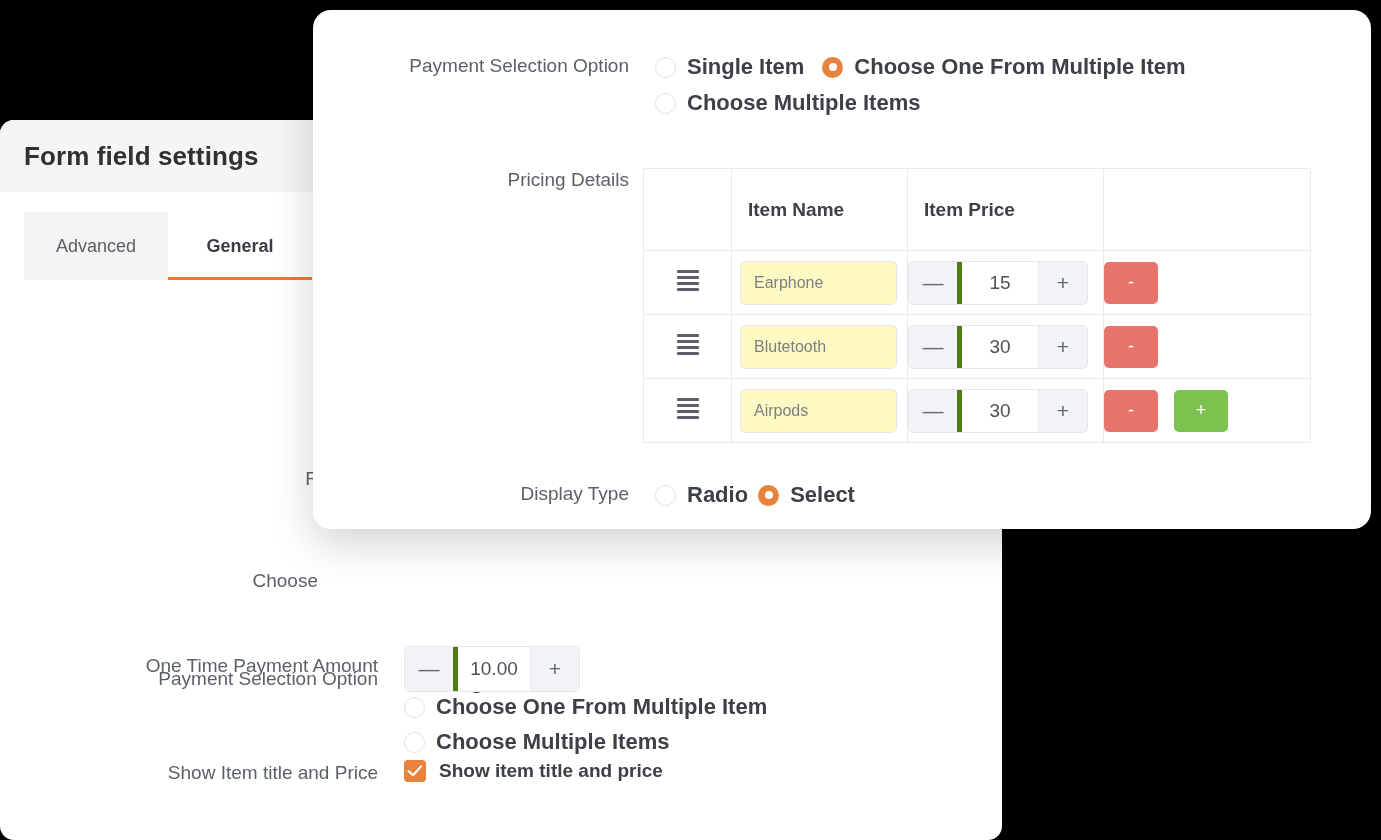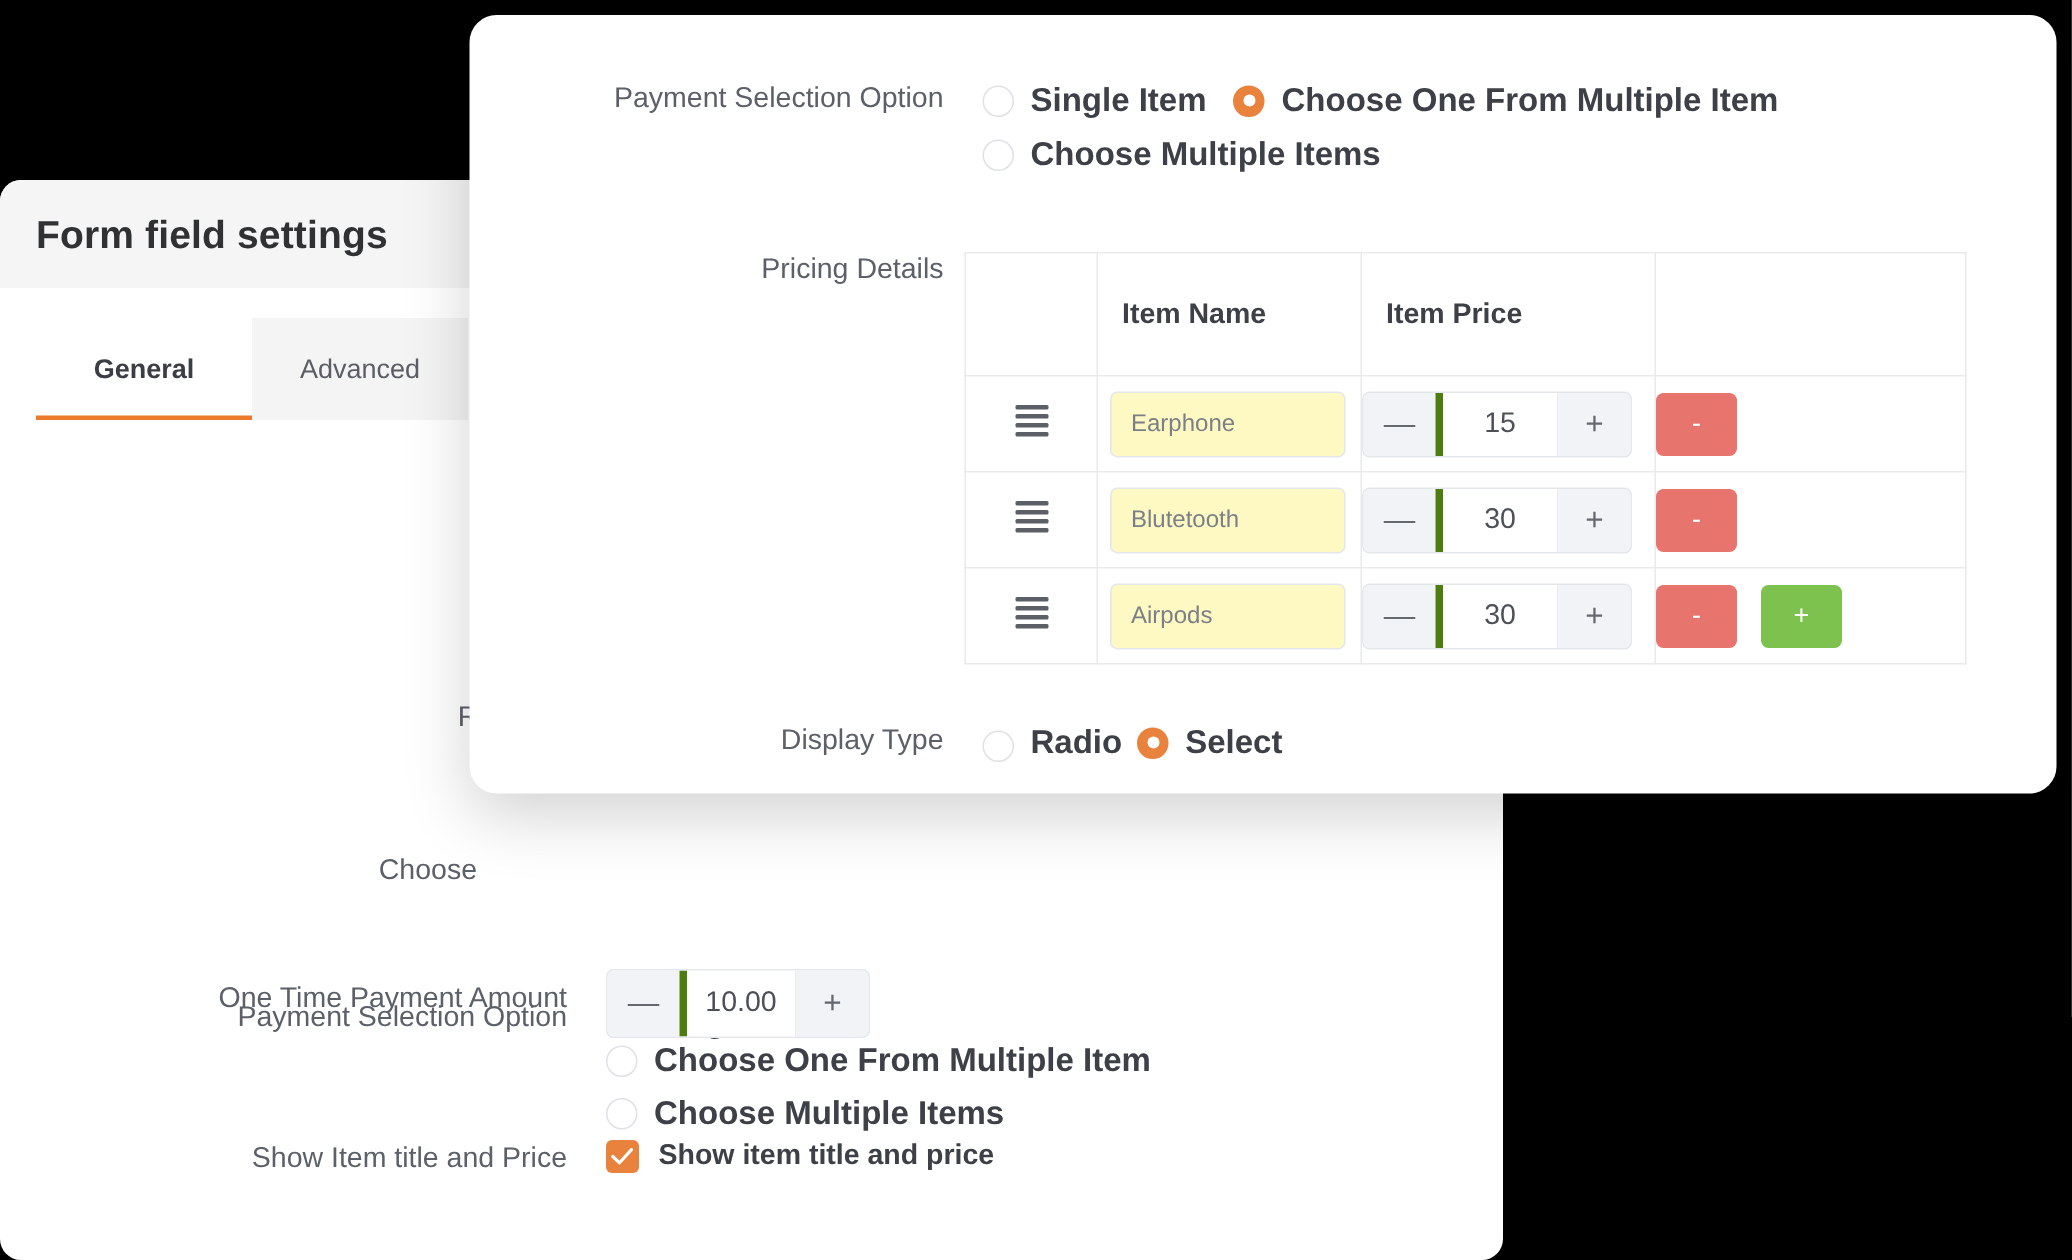--- a/index.html
+++ b/index.html
@@ -288,25 +288,25 @@
 
 <div id="root">
 
   <div class="settings-panel">
 
     <div class="panel-header">
       <div class="panel-title">Form field settings</div>
     </div>
 
     <div class="tabs">
+      <div class="tab inactive">
+        <span>Advanced</span>
+      </div>
       <div class="tab active">
         <span>General</span>
-      </div>
-      <div class="tab inactive">
-        <span>Advanced</span>
       </div>
     </div>
 
     <div class="bg-label" style="left:0px; top:348px; width:340px;">Req</div>
     <div class="bg-label" style="left:0px; top:450px; width:318px;">Choose</div>
 
     <div class="row" style="left:0px; top:548px; width:1002px;">
       <div class="row-label" style="width:378px;">Payment Selection Option</div>
       <div class="radio-group" style="margin-left:26px; width:540px;">
         <div class="radio-opt">
@@ -450,21 +450,21 @@
             </td>
           </tr>
 
         </tbody>
       </table>
     </div>
 
     <div class="m-row" style="left:0px; top:472px; width:1058px;">
       <div class="m-label" style="width:316px;">Display Type</div>
       <div class="radio-group" style="margin-left:26px;">
-        <div class="radio-opt" style="margin-right:10px;align-items:flex-end;">
+        <div class="radio-opt" style="margin-right:10px;">
           <span class="radio"></span>
           <span class="radio-label">Radio</span>
         </div>
         <div class="radio-opt">
           <span class="radio checked"></span>
           <span class="radio-label">Select</span>
         </div>
       </div>
     </div>
 

